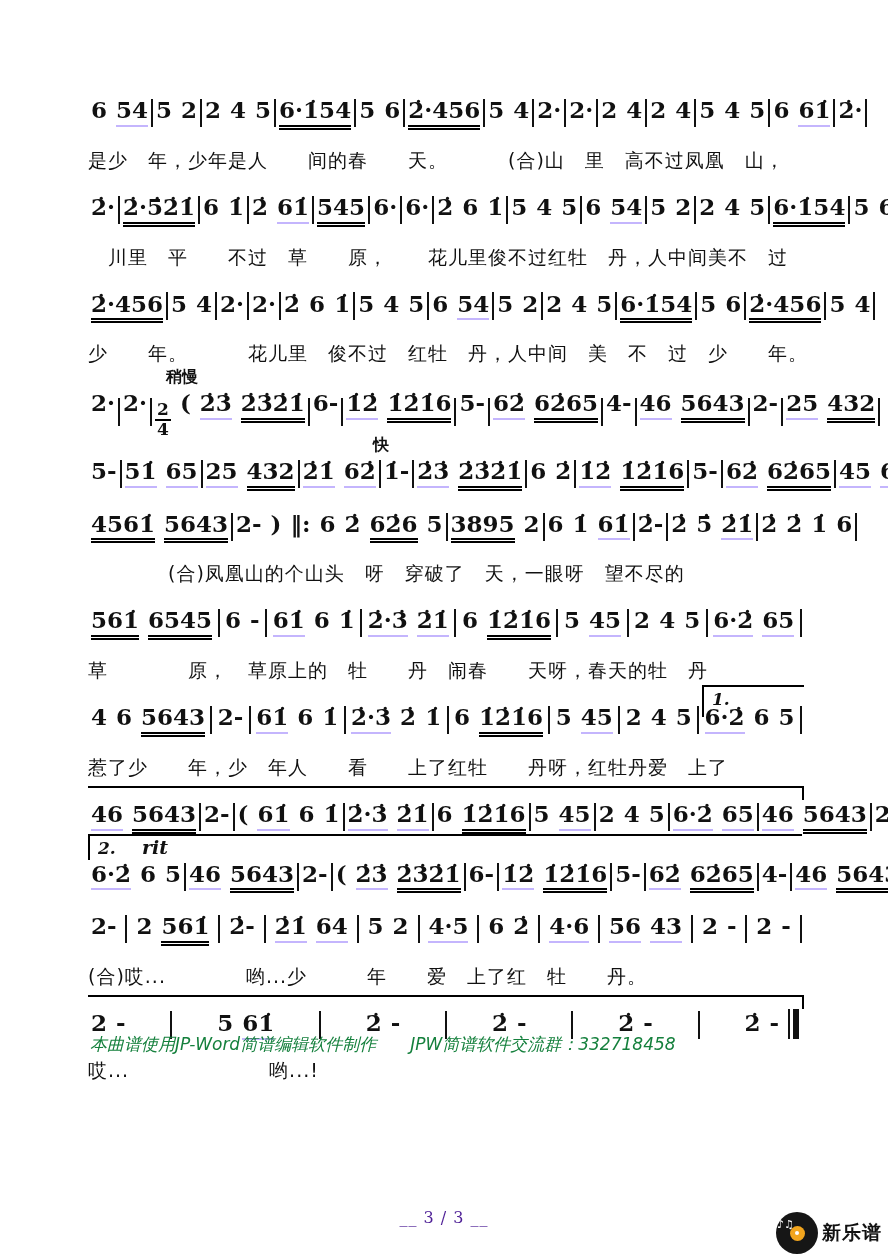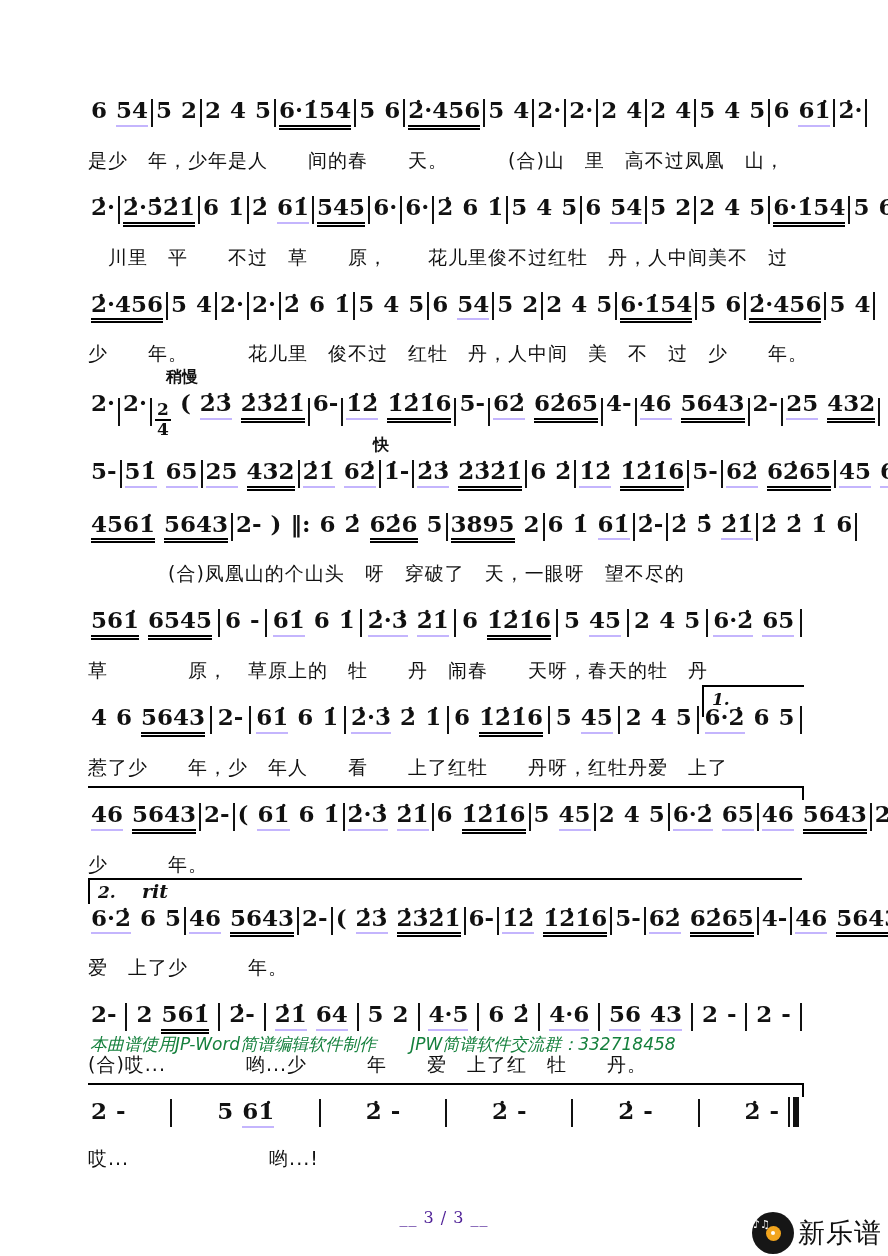--- a/index.html
+++ b/index.html
@@ -82,21 +82,21 @@
   }
   .record .hole{
     position:absolute;left:50%;top:50%;width:4px;height:4px;margin:-2px 0 0 -2px;
     border-radius:50%;background:#fff;
   }
   .record .notes-glyph{
     position:absolute;left:1px;top:7px;color:#fff;font-size:11px;line-height:1;
     font-family:"DejaVu Sans", sans-serif;
   }
   .brand-text{
-    font-size:27px;font-weight:normal;color:#111;
+    font-size:19px;font-weight:bold;color:#111;
     font-family:"DejaVu Sans", sans-serif;letter-spacing:1px;
   }
 </style>
 </head>
 <body>
 
 <div class="sheet">
 
   <div class="score" id="score">
       <div class="system">
@@ -619,21 +619,20 @@
           <div class="bar"></div>
           <div class="measure">
             <span class="tok u1">46</span>
             <span class="tok u2">5643</span>
           </div>
           <div class="bar"></div>
           <div class="measure">
             <span class="tok">2-</span>
           </div>
         </div>
-        <div class="lyrics">少　　　年。</div>
       </div>
       <div class="system" style="margin-top: 26px;">
         <div class="volta-full">
           <div class="volta-label">2.</div>
           <div class="rit-label">rit</div>
         </div>
         <div class="notes">
           <div class="measure">
             <span class="tok u1">6·2̇</span>
             <span class="tok">6</span>
@@ -675,21 +674,20 @@
           <div class="bar"></div>
           <div class="measure">
             <span class="tok">4-</span>
           </div>
           <div class="bar"></div>
           <div class="measure">
             <span class="tok u1">46</span>
             <span class="tok u2">5643</span>
           </div>
         </div>
-        <div class="lyrics">爱　上了少　　　年。</div>
       </div>
       <div class="system">
         <div class="notes">
           <div class="measure">
             <span class="tok">2-</span>
           </div>
           <div class="bar"></div>
           <div class="measure">
             <span class="tok">2</span>
             <span class="tok u2">561̇</span>

